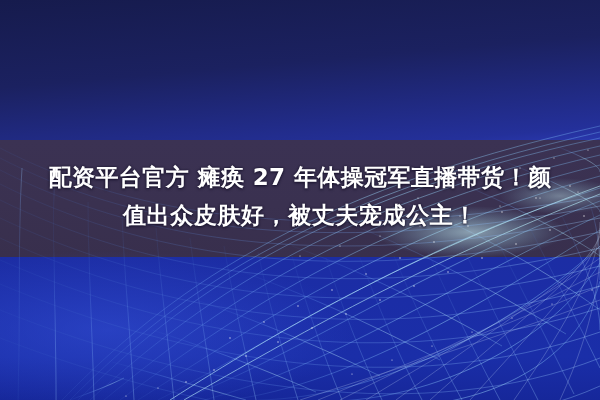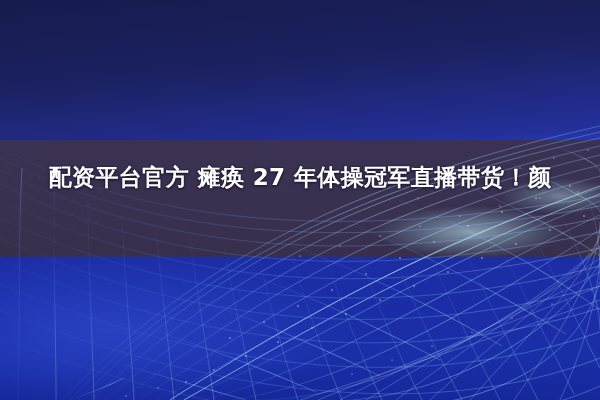--- a/index.html
+++ b/index.html
@@ -245,15 +245,16 @@
         <circle cx="452" cy="188" r="0.6"></circle>
       <circle cx="486" cy="178" r="0.6"></circle>
         <circle cx="520" cy="168" r="0.6"></circle>
       <circle cx="554" cy="158" r="0.6"></circle>
         <circle cx="588" cy="150" r="0.6"></circle>
     </g>
   </svg>
 
   <div class="headline">
     <span class="line line1">配资平台官方 瘫痪 27 年体操冠军直播带货！颜</span>
+    <span class="line line2">值出众皮肤好，被丈夫宠成公主！</span>
   </div>
 
 </div>
 
 </body></html>

